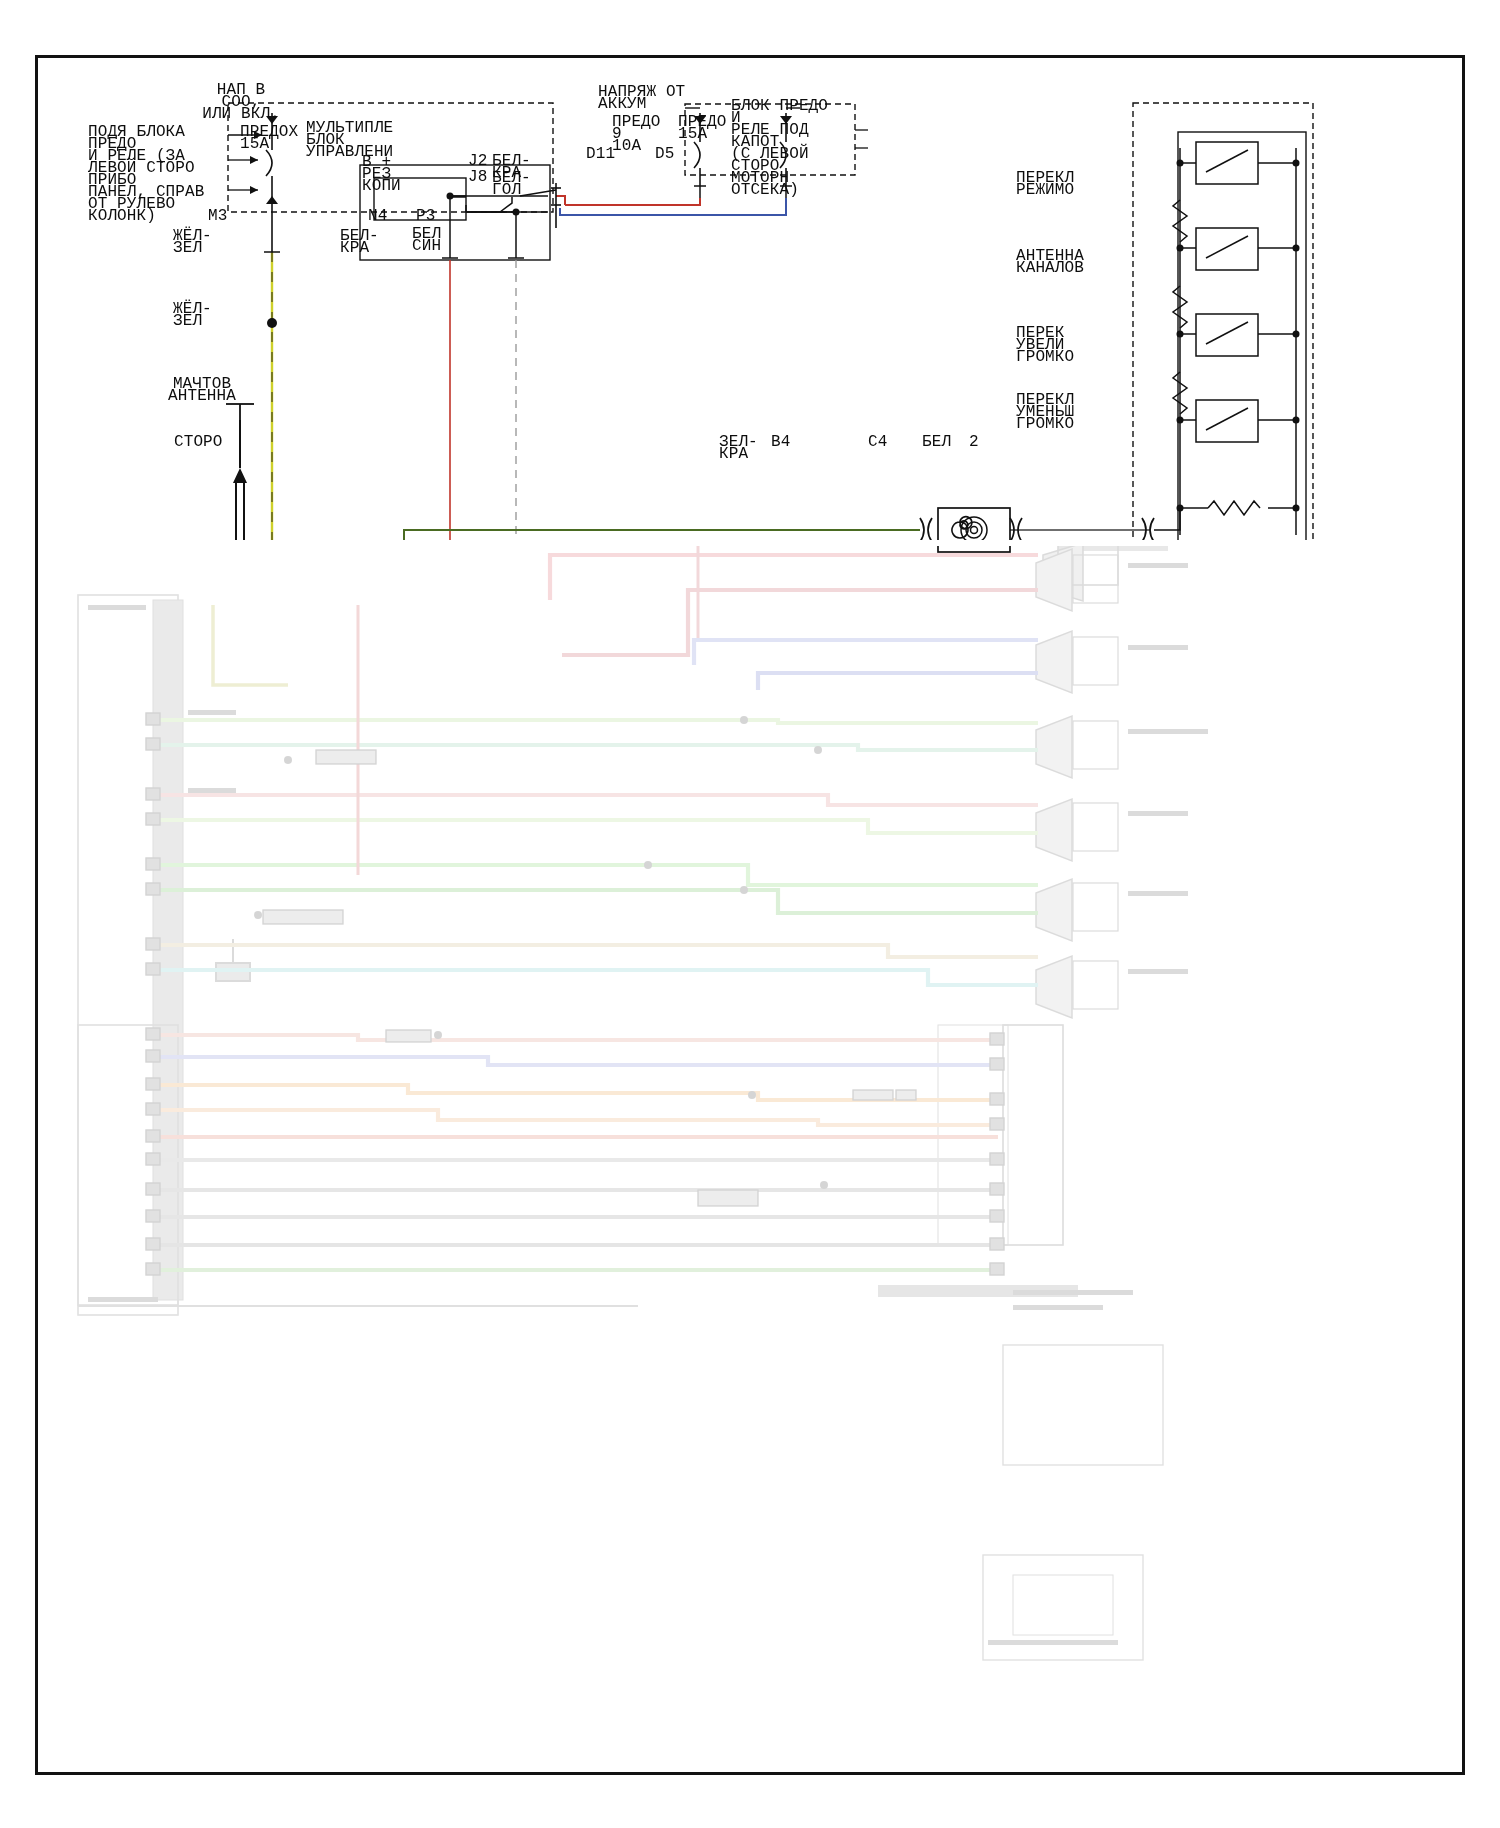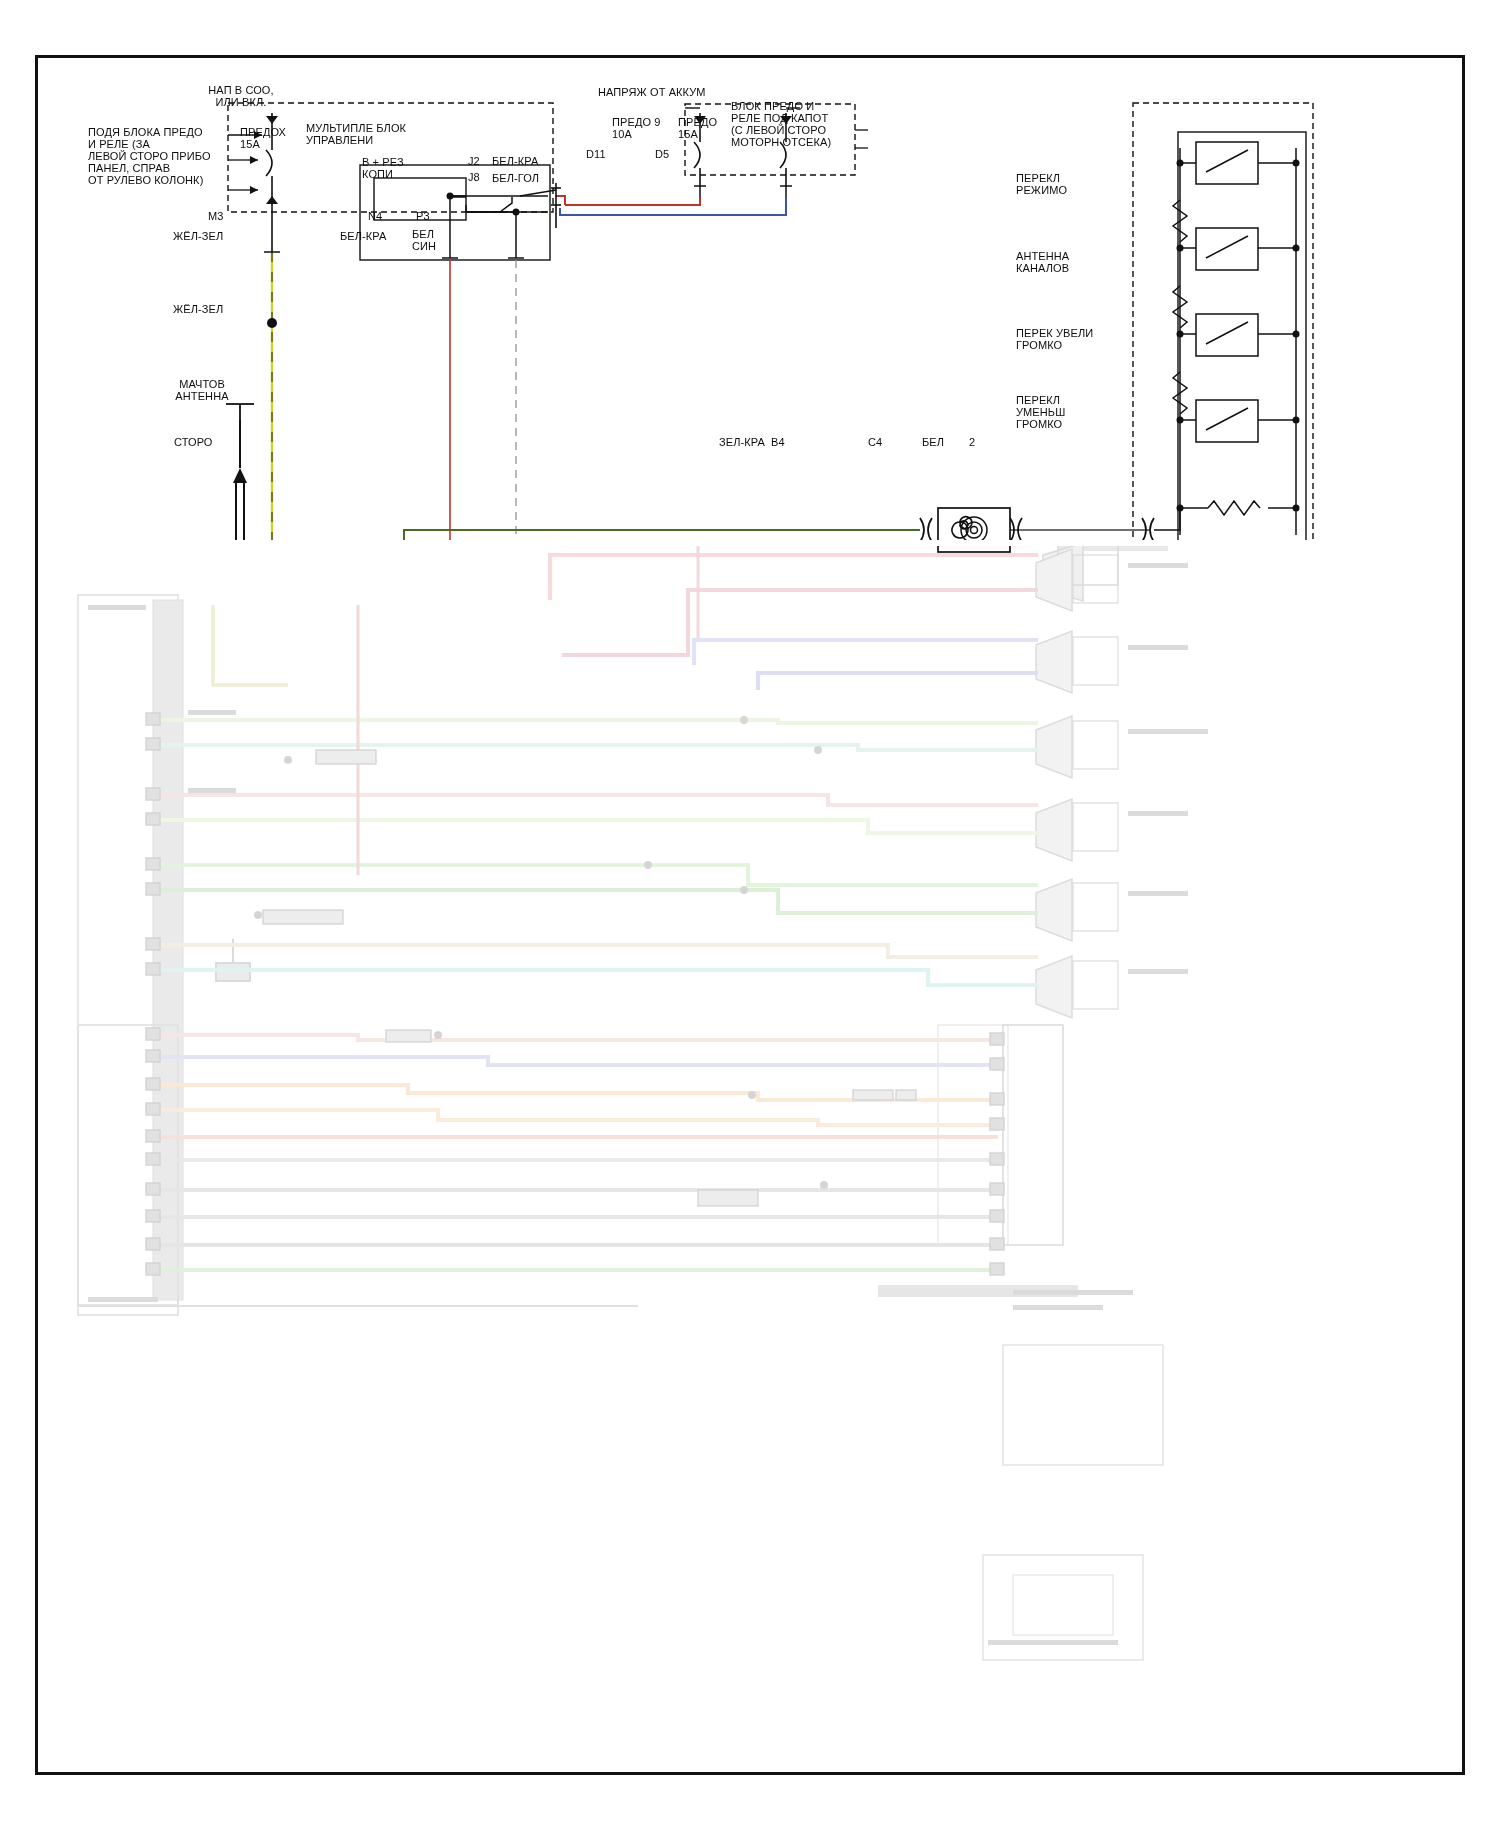--- a/index.html
+++ b/index.html
@@ -41,22 +41,22 @@
   }
   .crisp-layer {
     position: absolute;
     left: 0; top: 0;
     width: 1500px;
     height: 1828px;
   }
   svg { display: block; }
   .lbl {
     position: absolute;
-    font-family: Liberation Sans, sans-serif;
-    font-size: 11px;
+    font-family: Liberation Mono, monospace;
+    font-size: 16px;
     line-height: 12px;
     color: #0d0d0d;
     white-space: pre-line;
     letter-spacing: 0.1px;
   }
   .lbl.c { text-align: center; }
 </style>
 </head>
 <body>
 

